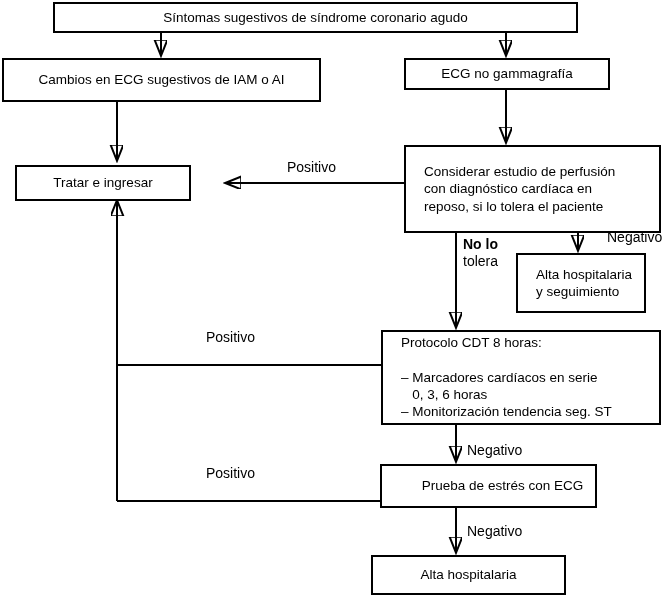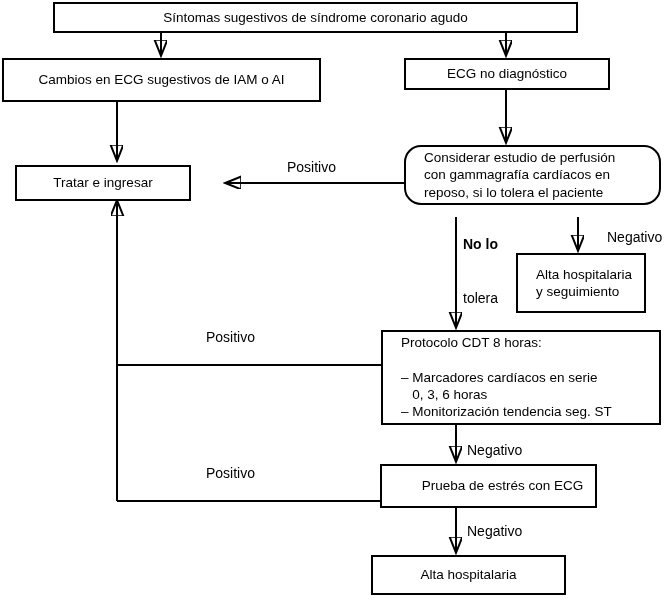--- a/index.html
+++ b/index.html
@@ -107,31 +107,31 @@
 
   <div class="node center" style="left:53px; top:2px; width:525px; height:31px;">
     <span class="inner">Síntomas sugestivos de síndrome coronario agudo</span>
   </div>
 
   <div class="node center" style="left:2px; top:58px; width:319px; height:44px;">
     <span class="inner">Cambios en ECG sugestivos de IAM o AI</span>
   </div>
 
   <div class="node center" style="left:404px; top:58px; width:206px; height:32px;">
-    <span class="inner">ECG no diagnóstico</span>
+    <span class="inner">ECG no gammagrafía</span>
   </div>
 
   <div class="node center" style="left:15px; top:165px; width:176px; height:36px;">
     <span class="inner">Tratar e ingresar</span>
   </div>
 
-  <div class="node left" style="left:404px; top:145px; width:257px; height:60px;border-radius:17px;">
+  <div class="node left" style="left:404px; top:145px; width:257px; height:88px;">
     <span class="inner">
       <span class="list-line">Considerar estudio de perfusión</span><br>
-      <span class="list-line">con gammagrafía cardíacos en</span><br>
+      <span class="list-line">con diagnóstico cardíaca en</span><br>
       <span class="list-line">reposo, si lo tolera el paciente</span>
     </span>
   </div>
 
   <div class="node left" style="left:516px; top:253px; width:130px; height:60px;">
     <span class="inner">
       <span class="list-line">Alta hospitalaria</span><br>
       <span class="list-line">y seguimiento</span>
     </span>
   </div>
@@ -150,21 +150,21 @@
     <span class="inner">Prueba de estrés con ECG</span>
   </div>
 
   <div class="node center" style="left:371px; top:555px; width:195px; height:40px;">
     <span class="inner">Alta hospitalaria</span>
   </div>
 
   <div class="lbl" style="left:287px; top:159px;">Positivo</div>
 
   <div class="lbl" style="left:463px; top:236px;font-weight:bold;">No lo</div>
-  <div class="lbl" style="left:463px; top:253px;margin-top:37px;">tolera</div>
+  <div class="lbl" style="left:463px; top:253px;">tolera</div>
 
   <div class="lbl" style="left:607px; top:229px;">Negativo</div>
 
   <div class="lbl" style="left:206px; top:329px;">Positivo</div>
 
   <div class="lbl" style="left:467px; top:442px;">Negativo</div>
 
   <div class="lbl" style="left:206px; top:465px;">Positivo</div>
 
   <div class="lbl" style="left:467px; top:523px;">Negativo</div>

